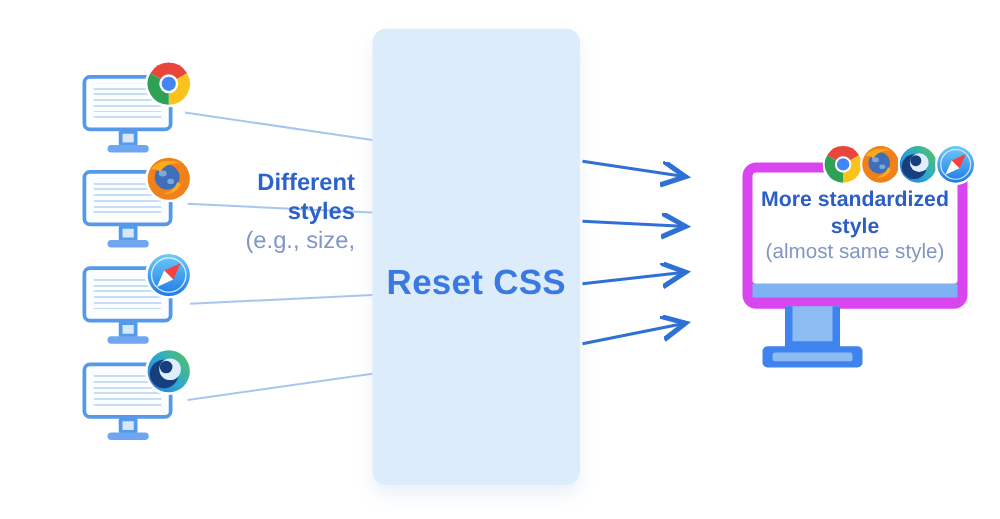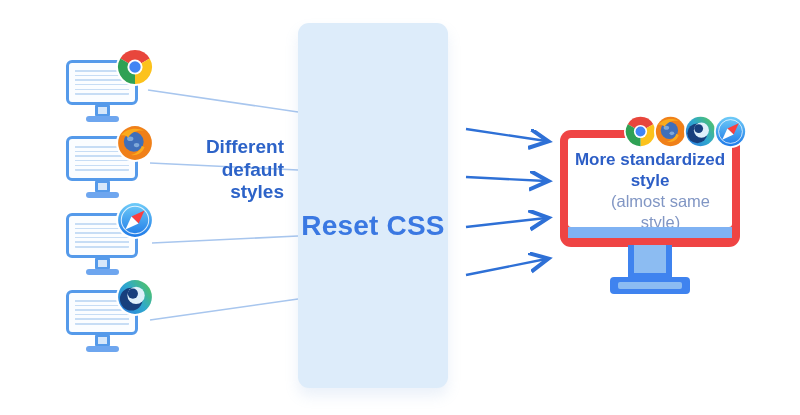--- a/index.html
+++ b/index.html
@@ -29,38 +29,38 @@
   .mon-base{width:33px;height:6px;margin:-1px auto 0;background:#6ea6ef;border-radius:3px;}
   .mon-icon{position:absolute;top:-12px;right:-16px;width:38px;height:38px;}
   
   .left-label{
     position:absolute;left:160px;top:136px;width:124px;text-align:right;
   }
   .left-label .b{display:block;font-weight:bold;font-size:19px;line-height:22.5px;color:#2d63c8;}
   .left-label .n{display:block;font-size:19px;line-height:23px;color:#8196c4;}
   
   .reset-box{
-    position:absolute;left:298px;top:23px;width:150px;height:365px;
+    position:absolute;left:298px;top:23px;width:166px;height:365px;
     background:#ddecfa;border-radius:11px;
     box-shadow:0 8px 14px rgba(130,170,220,0.16);
   }
   .reset-box .lbl{
     position:absolute;left:0;right:0;top:186px;text-align:center;
     font-weight:bold;font-size:28px;line-height:34px;color:#3a78e2;letter-spacing:0.2px;
   }
   
   .rmon{position:absolute;left:560px;top:130px;width:180px;height:164px;}
-  .rmon-frame{position:relative;width:180px;height:117px;background:#ef4444;border-radius:11px;}
+  .rmon-frame{position:relative;width:180px;height:117px;background:#d946ef;border-radius:11px;margin-left:34px;}
   .rmon-screen{
     position:absolute;left:8px;top:8px;width:164px;height:89px;background:#ffffff;border-radius:3px;
     text-align:center;
   }
   .rmon-stripe{position:absolute;left:8px;top:97px;width:164px;height:11px;background:#7fb2f3;}
   .rmon-title{margin-top:11px;font-weight:bold;font-size:17px;line-height:21px;color:#2c5ec6;}
-  .rmon-sub{font-size:16.5px;line-height:21px;color:#8196c4;padding-left:21px;}
+  .rmon-sub{font-size:16.5px;line-height:21px;color:#8196c4;}
   .rmon-neck{
     box-sizing:border-box;position:absolute;left:50%;transform:translateX(-50%);
     top:115px;width:44px;height:34px;background:#8cbcf2;
     border:6px solid #3f83ef;border-top:none;
   }
   .rmon-base{
     position:absolute;left:50%;transform:translateX(-50%);
     top:147px;width:80px;height:17px;background:#3f83ef;border-radius:4px;
   }
   .rmon-base-inner{margin:5px 8px;height:7px;background:#8cbcf2;border-radius:2px;}
@@ -171,22 +171,22 @@
       </div>
     <div class="mon-neck"></div>
     <div class="mon-base"></div>
     <svg class="mon-icon">
         <use href="#ic-edge"></use>
       </svg>
   </div>
 
   <div class="left-label">
     <span class="b">Different</span>
-    <span class="b">default</span>
     <span class="b">styles</span>
+    <span class="n">(e.g., size,</span>
   </div>
 
   <div class="reset-box">
     <div class="lbl">Reset CSS</div>
   </div>
 
   <div class="rmon">
     <div class="rmon-frame">
       <div class="rmon-screen">
         <div class="rmon-title">More standardized style</div>

